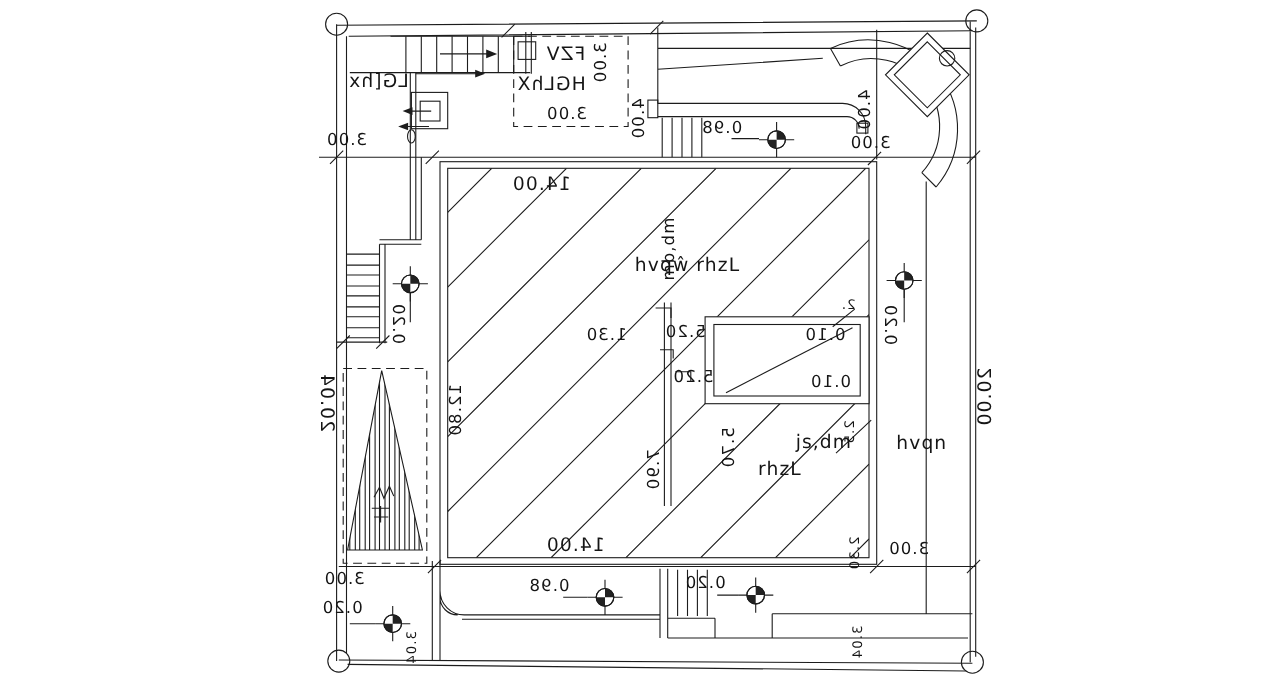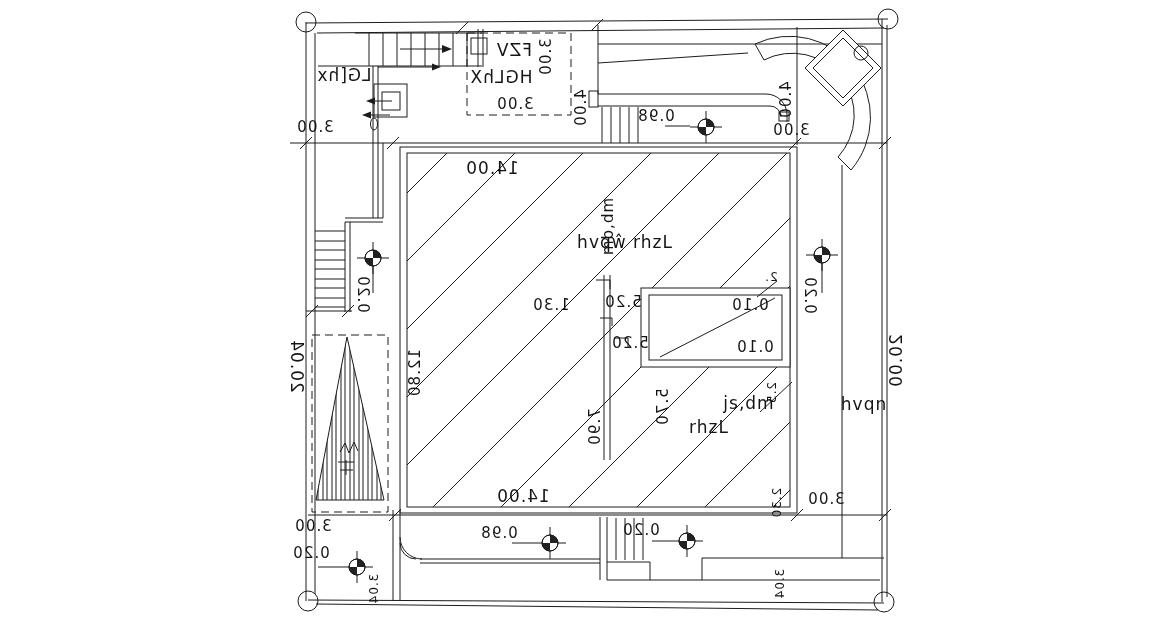--- a/index.html
+++ b/index.html
@@ -179,21 +179,21 @@
 <span class="lbl mir" style="left:755px;top:347px">0.10</span>
 <span class="lbl mir sm" style="left:771px;top:277px">2.</span>
 <span class="lbl vcw" style="left:809px;top:295px">0.20</span>
 <span class="lbl vcw" style="left:362px;top:294px">0.20</span>
 <span class="lbl vcw lg" style="left:296px;top:366px">20.04</span>
 <span class="lbl vccw lg" style="left:896px;top:361px">20.00</span>
 <span class="lbl vccw" style="left:663px;top:407px">5.70</span>
 <span class="lbl vccw" style="left:595px;top:427px">7.90</span>
 <span class="lbl p lg" style="left:749px;top:403px">js,dm</span>
 <span class="lbl p lg" style="left:709px;top:427px">rhzL</span>
-<span class="lbl p lg" style="left:864px;top:404px">hvqn</span>
+<span class="lbl p lg" style="left:838px;top:404px">hvqn</span>
 <span class="lbl vccw sm" style="left:772px;top:393px">2.5</span>
 <span class="lbl mir lg" style="left:523px;top:496px">14.00</span>
 <span class="lbl vccw sm" style="left:777px;top:503px">2.30</span>
 <span class="lbl mir" style="left:826px;top:499px">3.00</span>
 <span class="lbl mir" style="left:499px;top:533px">0.98</span>
 <span class="lbl mir" style="left:641px;top:530px">0.20</span>
 <span class="lbl mir" style="left:313px;top:526px">3.00</span>
 <span class="lbl mir" style="left:311px;top:553px">0.20</span>
 <span class="lbl vccw sm" style="left:374px;top:589px">3.04</span>
 <span class="lbl vccw sm" style="left:780px;top:584px">3.04</span>

